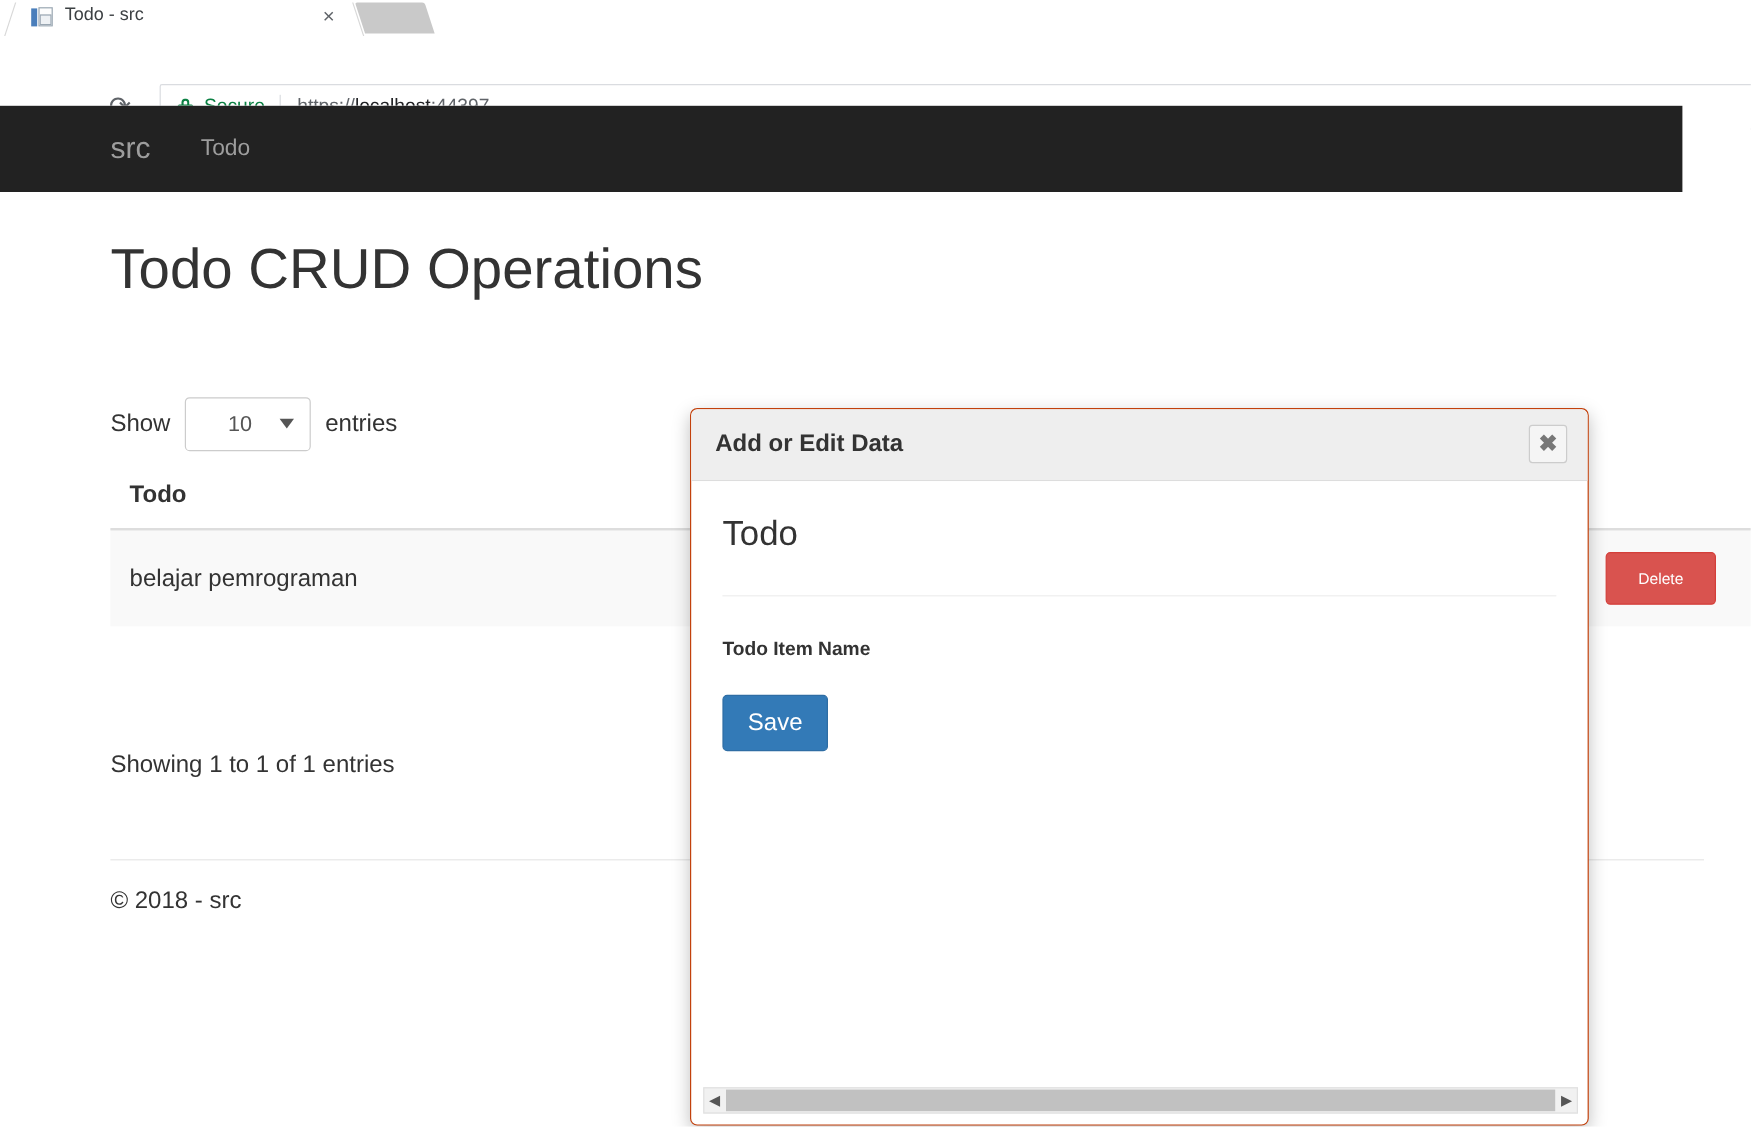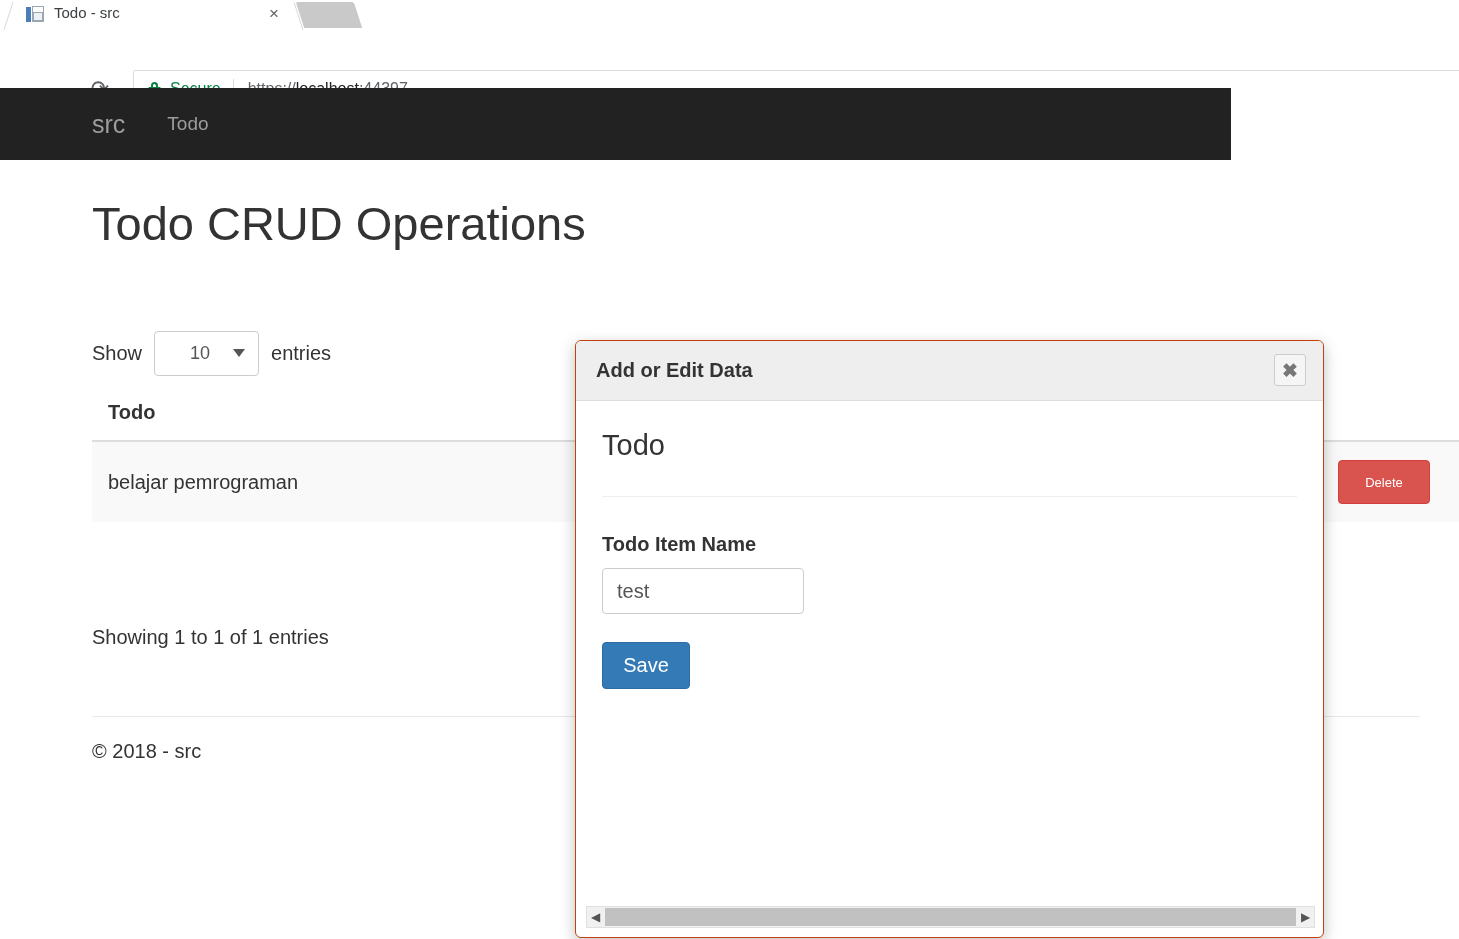--- a/index.html
+++ b/index.html
@@ -65,21 +65,21 @@
   .omni-divider { width:1px; height:20px; background:#dadce0; margin-right:14px; }
   .url { font-size:16px; color:#202124; white-space:nowrap; }
   .url .u-scheme { color:#5f6368; }
   .url .u-host { color:#202124; }
   .url .u-port { color:#5f6368; }
 
   
   .page { position:absolute; top:88px; left:0; width:1459px; height:851px; background:#ffffff; overflow:hidden; }
 
   .navbar {
-    position:absolute; top:0; left:0; width:1231px; height:72px;
+    position:absolute; top:0; left:0; width:1402px; height:72px;
     background:#222222;
     display:flex; align-items:center;
   }
   .navbar-brand {
     margin-left:92px; color:#9d9d9d; font-size:25px; line-height:25px; cursor:pointer;
   }
   .navbar-link {
     margin-left:42px; color:#9d9d9d; font-size:19px; cursor:pointer;
   }
 
@@ -162,21 +162,21 @@
   .modal-close {
     position:absolute; right:17px; top:13px; width:32px; height:32px;
     background:#f5f5f5; border:1px solid #cccccc; border-radius:3px;
     display:flex; align-items:center; justify-content:center;
     font-size:19px; color:#777777; cursor:pointer; font-weight:bold;
   }
   .modal-body { position:relative; flex:1; padding:28px 26px 0 26px; }
   .modal-subtitle { font-size:29px; font-weight:400; color:#333333; margin:0; }
   .modal-hr { margin:34px 0 0 0; height:1px; background:#eeeeee; border:none; }
   .form-label {
-    display:block; margin-top:36px; font-size:20px; font-weight:bold; color:#333333;
+    display:block; margin-top:36px; font-size:16px; font-weight:bold; color:#333333;
   }
   .form-input {
     display:block; margin-top:12px; width:202px; height:46px;
     border:1px solid #cccccc; border-radius:4px; background:#ffffff;
     padding:0 14px; font-size:20px; color:#555555;
     font-family:"Liberation Sans", sans-serif;
   }
   .btn-save {
     margin-top:28px; width:88px; height:47px;
     background:#337ab7; border-color:#2e6da4; color:#ffffff; font-size:20px;
@@ -276,21 +276,20 @@
 
   <div class="modal">
     <div class="modal-header">
       <span class="modal-title">Add or Edit Data</span>
       <div class="modal-close">✖</div>
     </div>
     <div class="modal-body">
       <h2 class="modal-subtitle">Todo</h2>
       <hr class="modal-hr">
       <label class="form-label">Todo Item Name</label>
-      <input class="form-input" type="text" value="test" style="">
       <button class="btn btn-save">Save</button>
 
       <div class="modal-scrollbar">
         <span class="sb-arrow">◀</span>
         <span class="sb-thumb"></span>
         <span class="sb-arrow">▶</span>
       </div>
     </div>
   </div>
 

